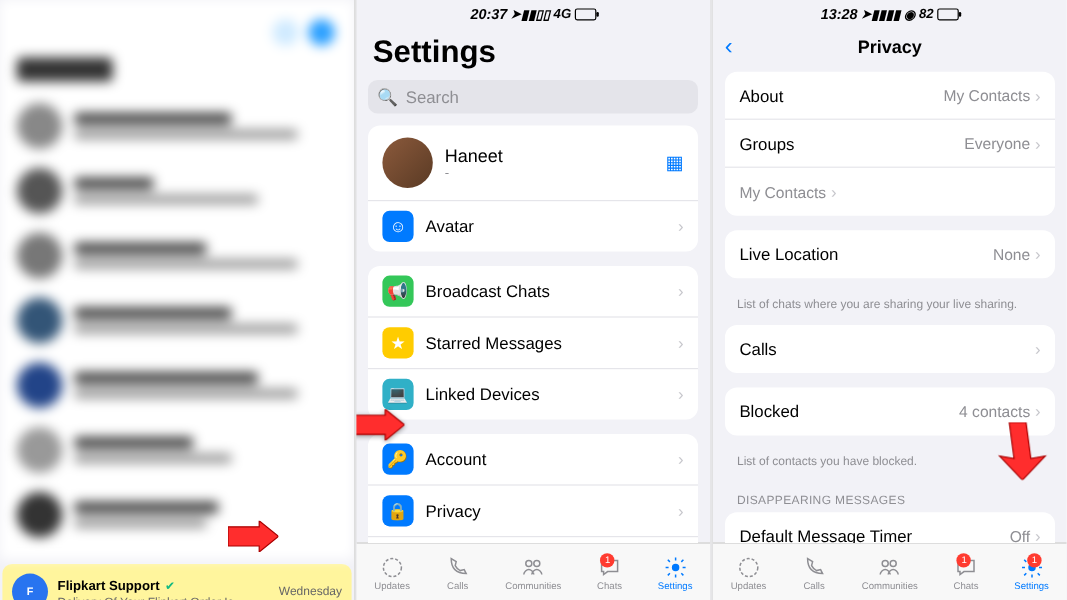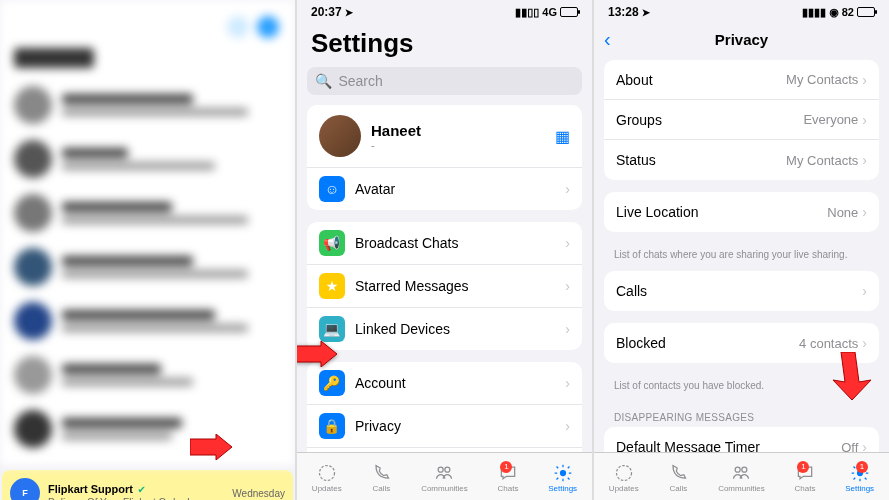--- a/index.html
+++ b/index.html
@@ -19,41 +19,41 @@
 .blur-header { display: flex; justify-content: flex-end; gap: 8px; padding: 6px; }
 .blur-dot-btn { width: 22px; height: 22px; border-radius: 50%; background: #2a9fff; }
 .blur-title { height: 20px; width: 80px; background: #333; border-radius: 4px; margin: 4px 0 10px 4px; }
 .flipkart-card { background: #fff59d; border-radius: 8px; padding: 8px; display: flex; align-items: center; gap: 8px; margin: 4px 2px; }
 .flipkart-icon { width: 30px; height: 30px; border-radius: 50%; background: #2874f0; display: flex; align-items: center; justify-content: center; color: #fff; font-size: 9px; font-weight: bold; }
 .flipkart-text1 { font-size: 11px; font-weight: 600; }
 .flipkart-text2 { font-size: 10px; color: #666; }
 .verify { color: #10b981; font-size: 10px; }
 
 
-.status-bar { display: flex; justify-content: space-between; align-items: center; padding: 4px 14px 2px; font-size: 12px; font-weight: 600; height: 22px; }
+.status-bar { display: flex; justify-content: center; align-items: center; padding: 4px 14px 2px; font-size: 12px; font-weight: 600; height: 22px; font-style: italic; }
 .status-left { display: flex; align-items: center; gap: 3px; }
 .status-right { display: flex; align-items: center; gap: 3px; font-size: 11px; }
 .loc-icon { font-size: 10px; transform: rotate(0deg); }
 .battery-box { display: inline-block; width: 18px; height: 10px; border: 1px solid #000; border-radius: 2px; position: relative; }
 .battery-box::after { content: ""; position: absolute; right: -3px; top: 2px; width: 2px; height: 4px; background: #000; border-radius: 1px; }
 .battery-fill { height: 100%; background: #000; border-radius: 1px; }
 
 
 .settings-title { font-size: 26px; font-weight: 700; padding: 6px 14px 8px; }
 .search-bar { margin: 0 10px 10px; background: #e4e4ea; border-radius: 8px; padding: 6px 8px; display: flex; align-items: center; gap: 6px; color: #8e8e93; font-size: 14px; }
 .card { background: #fff; border-radius: 10px; margin: 0 10px 12px; overflow: hidden; }
 .row { display: flex; align-items: center; padding: 8px 12px; border-bottom: 0.5px solid #e5e5ea; min-height: 40px; position: relative; }
 .row:last-child { border-bottom: none; }
 .row-icon { width: 26px; height: 26px; border-radius: 6px; display: flex; align-items: center; justify-content: center; margin-right: 10px; flex-shrink: 0; color: #fff; font-size: 14px; }
 .row-label { flex: 1; font-size: 14px; }
 .row-value { color: #8e8e93; font-size: 13px; margin-right: 4px; }
 .chevron { color: #c7c7cc; font-size: 14px; }
 .profile-row { padding: 10px 12px; }
 .profile-avatar { width: 42px; height: 42px; border-radius: 50%; background: linear-gradient(135deg,#8b5a3c,#5a3a24); margin-right: 10px; flex-shrink: 0; }
-.profile-name { font-size: 15px; font-weight: 700; }
+.profile-name { font-size: 15px; font-weight: 400; }
 .profile-sub { font-size: 11px; color: #8e8e93; }
 .qr-icon { color: #007aff; font-size: 16px; }
 
 
 .ic-avatar { background: #007aff; }
 .ic-broadcast { background: #34c759; }
 .ic-star { background: #ffcc00; }
 .ic-link { background: #30b0c7; }
 .ic-account { background: #007aff; }
 .ic-privacy { background: #007aff; }
@@ -299,21 +299,20 @@
             <div class="row-label">About</div>
             <div class="row-value">My Contacts</div>
             <span class="chevron">›</span>
           </div>
         <div class="row">
             <div class="row-label">Groups</div>
             <div class="row-value">Everyone</div>
             <span class="chevron">›</span>
           </div>
         <div class="row">
-            <div class="row-label">Status</div>
             <div class="row-value">My Contacts</div>
             <span class="chevron">›</span>
           </div>
       </div>
 
       <div class="card">
         <div class="row">
             <div class="row-label">Live Location</div>
             <div class="row-value">None</div>
             <span class="chevron">›</span>

